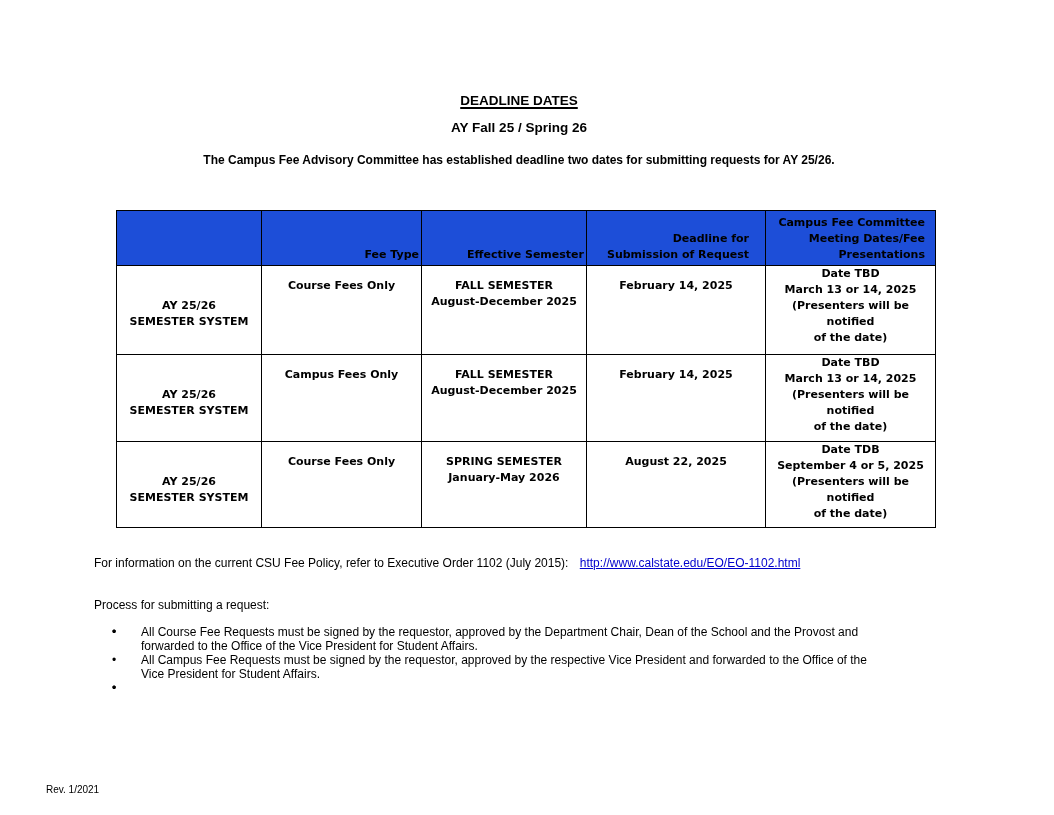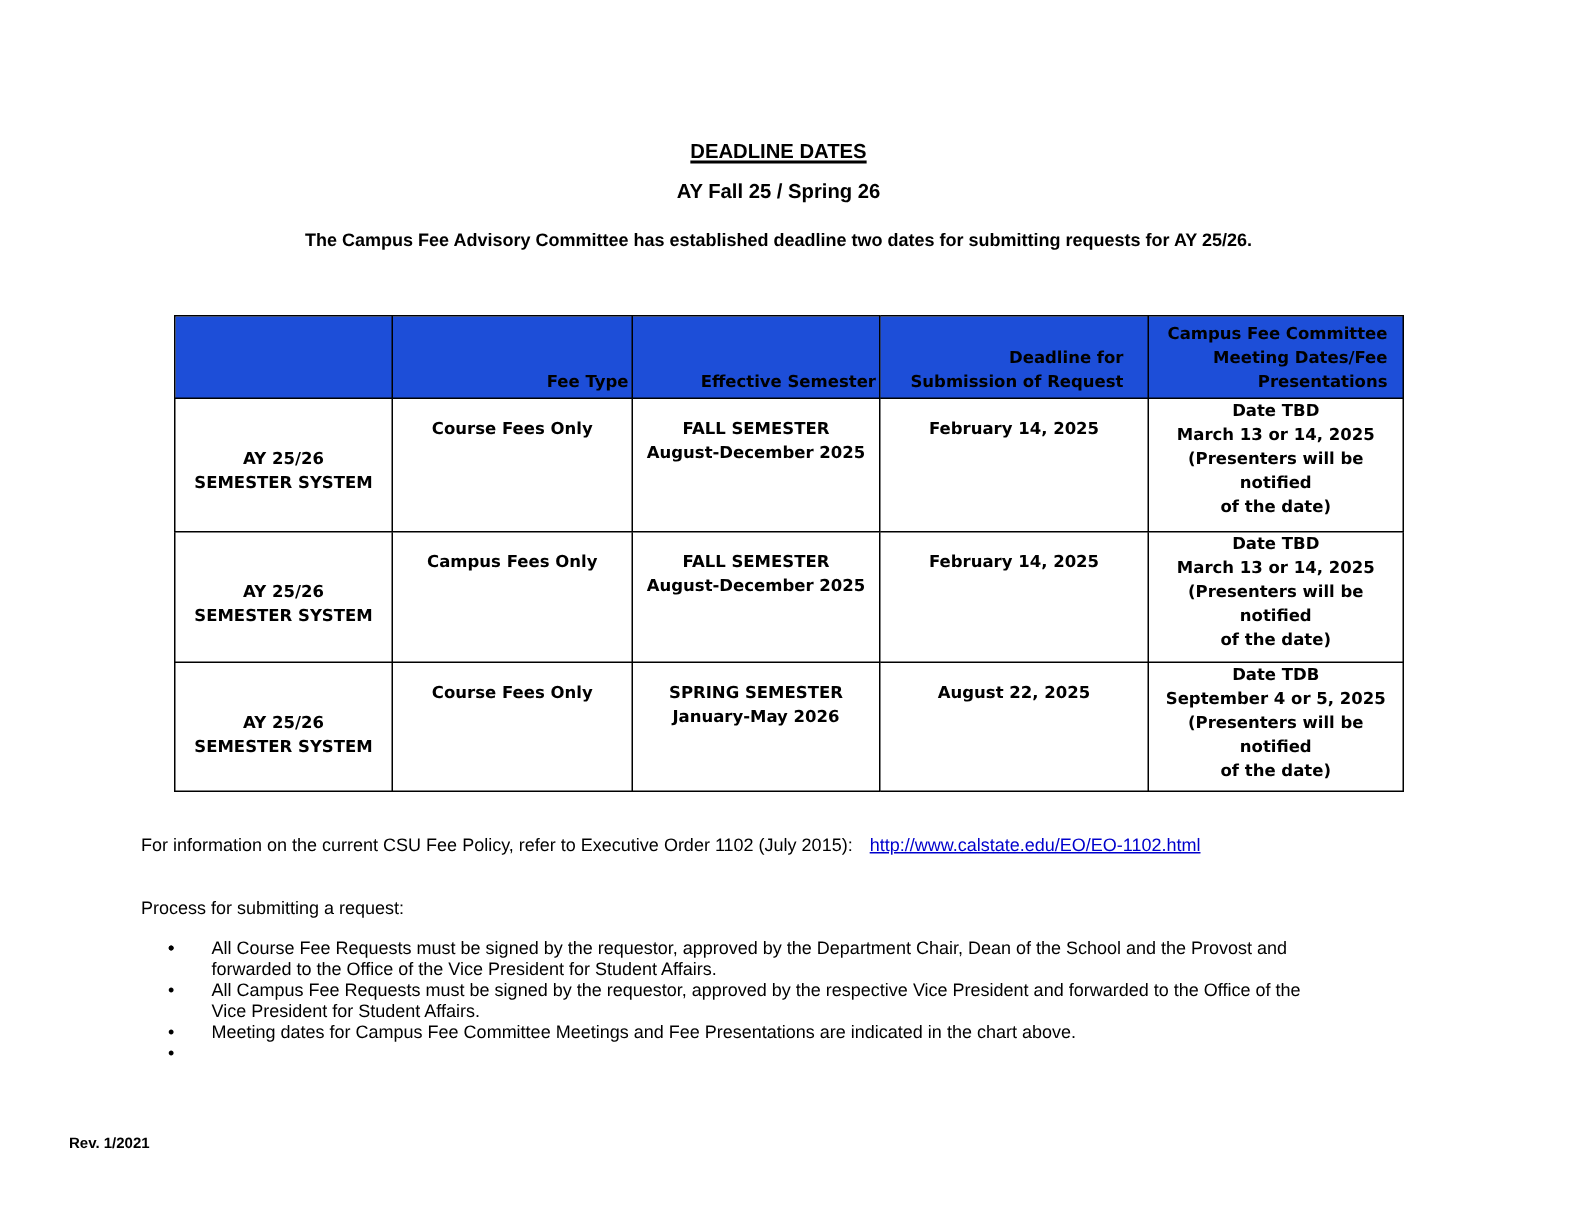--- a/index.html
+++ b/index.html
@@ -33,21 +33,21 @@
   .cell-meet { display: block; padding-top: 0px; }
 
   .body-text { font-size: 12px; line-height: 14px; }
   .link { color: #0000cc; text-decoration: underline; }
   ul.steps {
     position: absolute; left: 96px; top: 625px; width: 790px;
     margin: 0; padding: 0; list-style: none; font-size: 12px; line-height: 14px;
   }
   ul.steps li { position: relative; padding-left: 45px; }
   ul.steps li .bullet { position: absolute; left: 16px; top: 0; }
-  .rev { left: 46px; top: 757px; font-weight: bold; font-size: 10px; }
+  .rev { left: 46px; top: 784px; font-weight: normal; font-size: 10px; }
 </style>
 </head>
 <body>
 
 <div class="abs title" style="top:77px;">
   <br>
   <u>DEADLINE DATES</u>
 </div>
 
 <div class="abs title" style="top:120px;">AY Fall 25 / Spring 26</div>
@@ -158,17 +158,17 @@
   <span>For information on the current CSU Fee Policy, refer to Executive Order 1102 (July 2015):</span>
   <a class="link" style="margin-left:8px;margin-top:16px;">http://www.calstate.edu/EO/EO-1102.html</a>
 </div>
 
 <div class="abs body-text" style="left:94px; top:598px;">Process for submitting a request:</div>
 
 <ul class="steps">
   <li><span class="bullet">•</span></li>
   <li><span class="bullet">•</span><span>All Course Fee Requests must be signed by the requestor, approved by the Department Chair, Dean of the School and the Provost and forwarded to the Office of the Vice President for Student Affairs.</span></li>
   <li><span class="bullet">•</span><span>All Campus Fee Requests must be signed by the requestor, approved by the respective Vice President and forwarded to the Office of the Vice President for Student Affairs.</span></li>
-  <li><span class="bullet">•</span><span>Meeting dates for Campus Fee Committee Meetings and Fee Presentations are indicated in the chart above.</span></li>
+  <li><span class="bullet">•</span></li>
   <li><span class="bullet">•</span></li>
 </ul>
 
 <div class="abs rev">Rev. 1/2021</div>
 
 </body></html>

